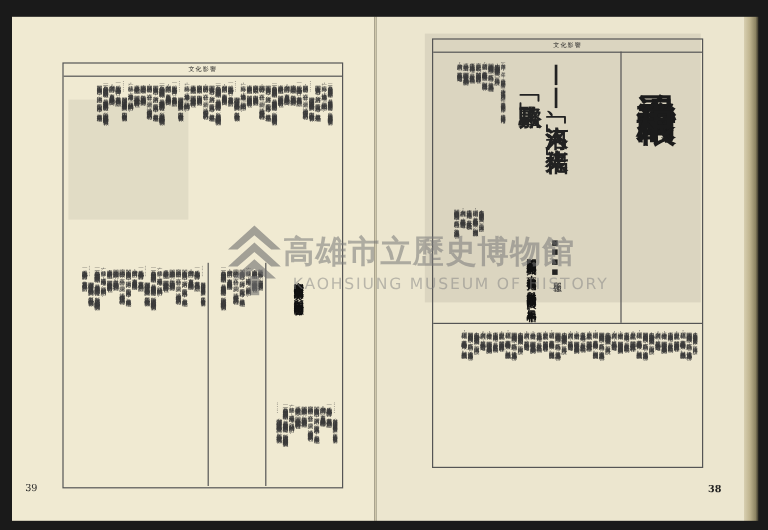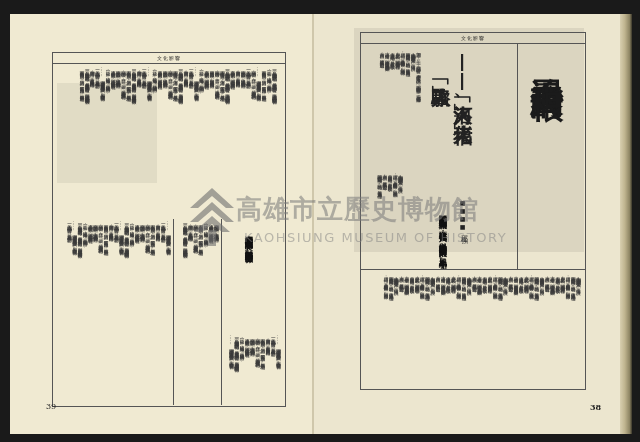--- a/index.html
+++ b/index.html
@@ -125,21 +125,21 @@
         <span>台灣的閩南語，主要來自泉州與漳州兩地的移民。</span><br>
         <span>閩南人向來以河洛人自居，所謂河洛，即黃河與洛水一帶，也就是中原地區。</span><br>
         <span>閩南語的特徵，在語音、詞彙、語法上都保存了古代漢語的特色。</span><br>
         <span>閩南語的聲調系統，與中古漢語的四聲八調相對應。</span><br>
         <span>語言學家的研究顯示，閩南語保存了唐宋時期的語音特色。</span><br>
         <span>・江蘇一帶、福建沿海等地，國語化的閩南語……</span><br>
         <span>三一百年前的台灣閩南語與北京話相似，就是由北京話承襲下來的語言特徵，所以台灣人講的話與北京話有密切關係。</span><br>
         <span>……台灣閩南語保留了許多古漢語的發音與詞彙，與中原古音有密切關係。</span>
       </div>
     </div>
-    <div class="page-num" style="left:36px;top:388px;">39</div>
+    <div class="page-num" style="left:11px;top:388px;">39</div>
   </div>
 
   <div class="gutter"></div>
 
   <div class="page right">
     <div class="shade" style="left:40px;top:14px;width:230px;height:224px;background:rgba(0,0,0,0.07);"></div>
     <div class="frame">
       <div class="running-head">文化影響</div>
 
       <div class="col" style="left:2px;top:16px;width:58px;height:96px;">

